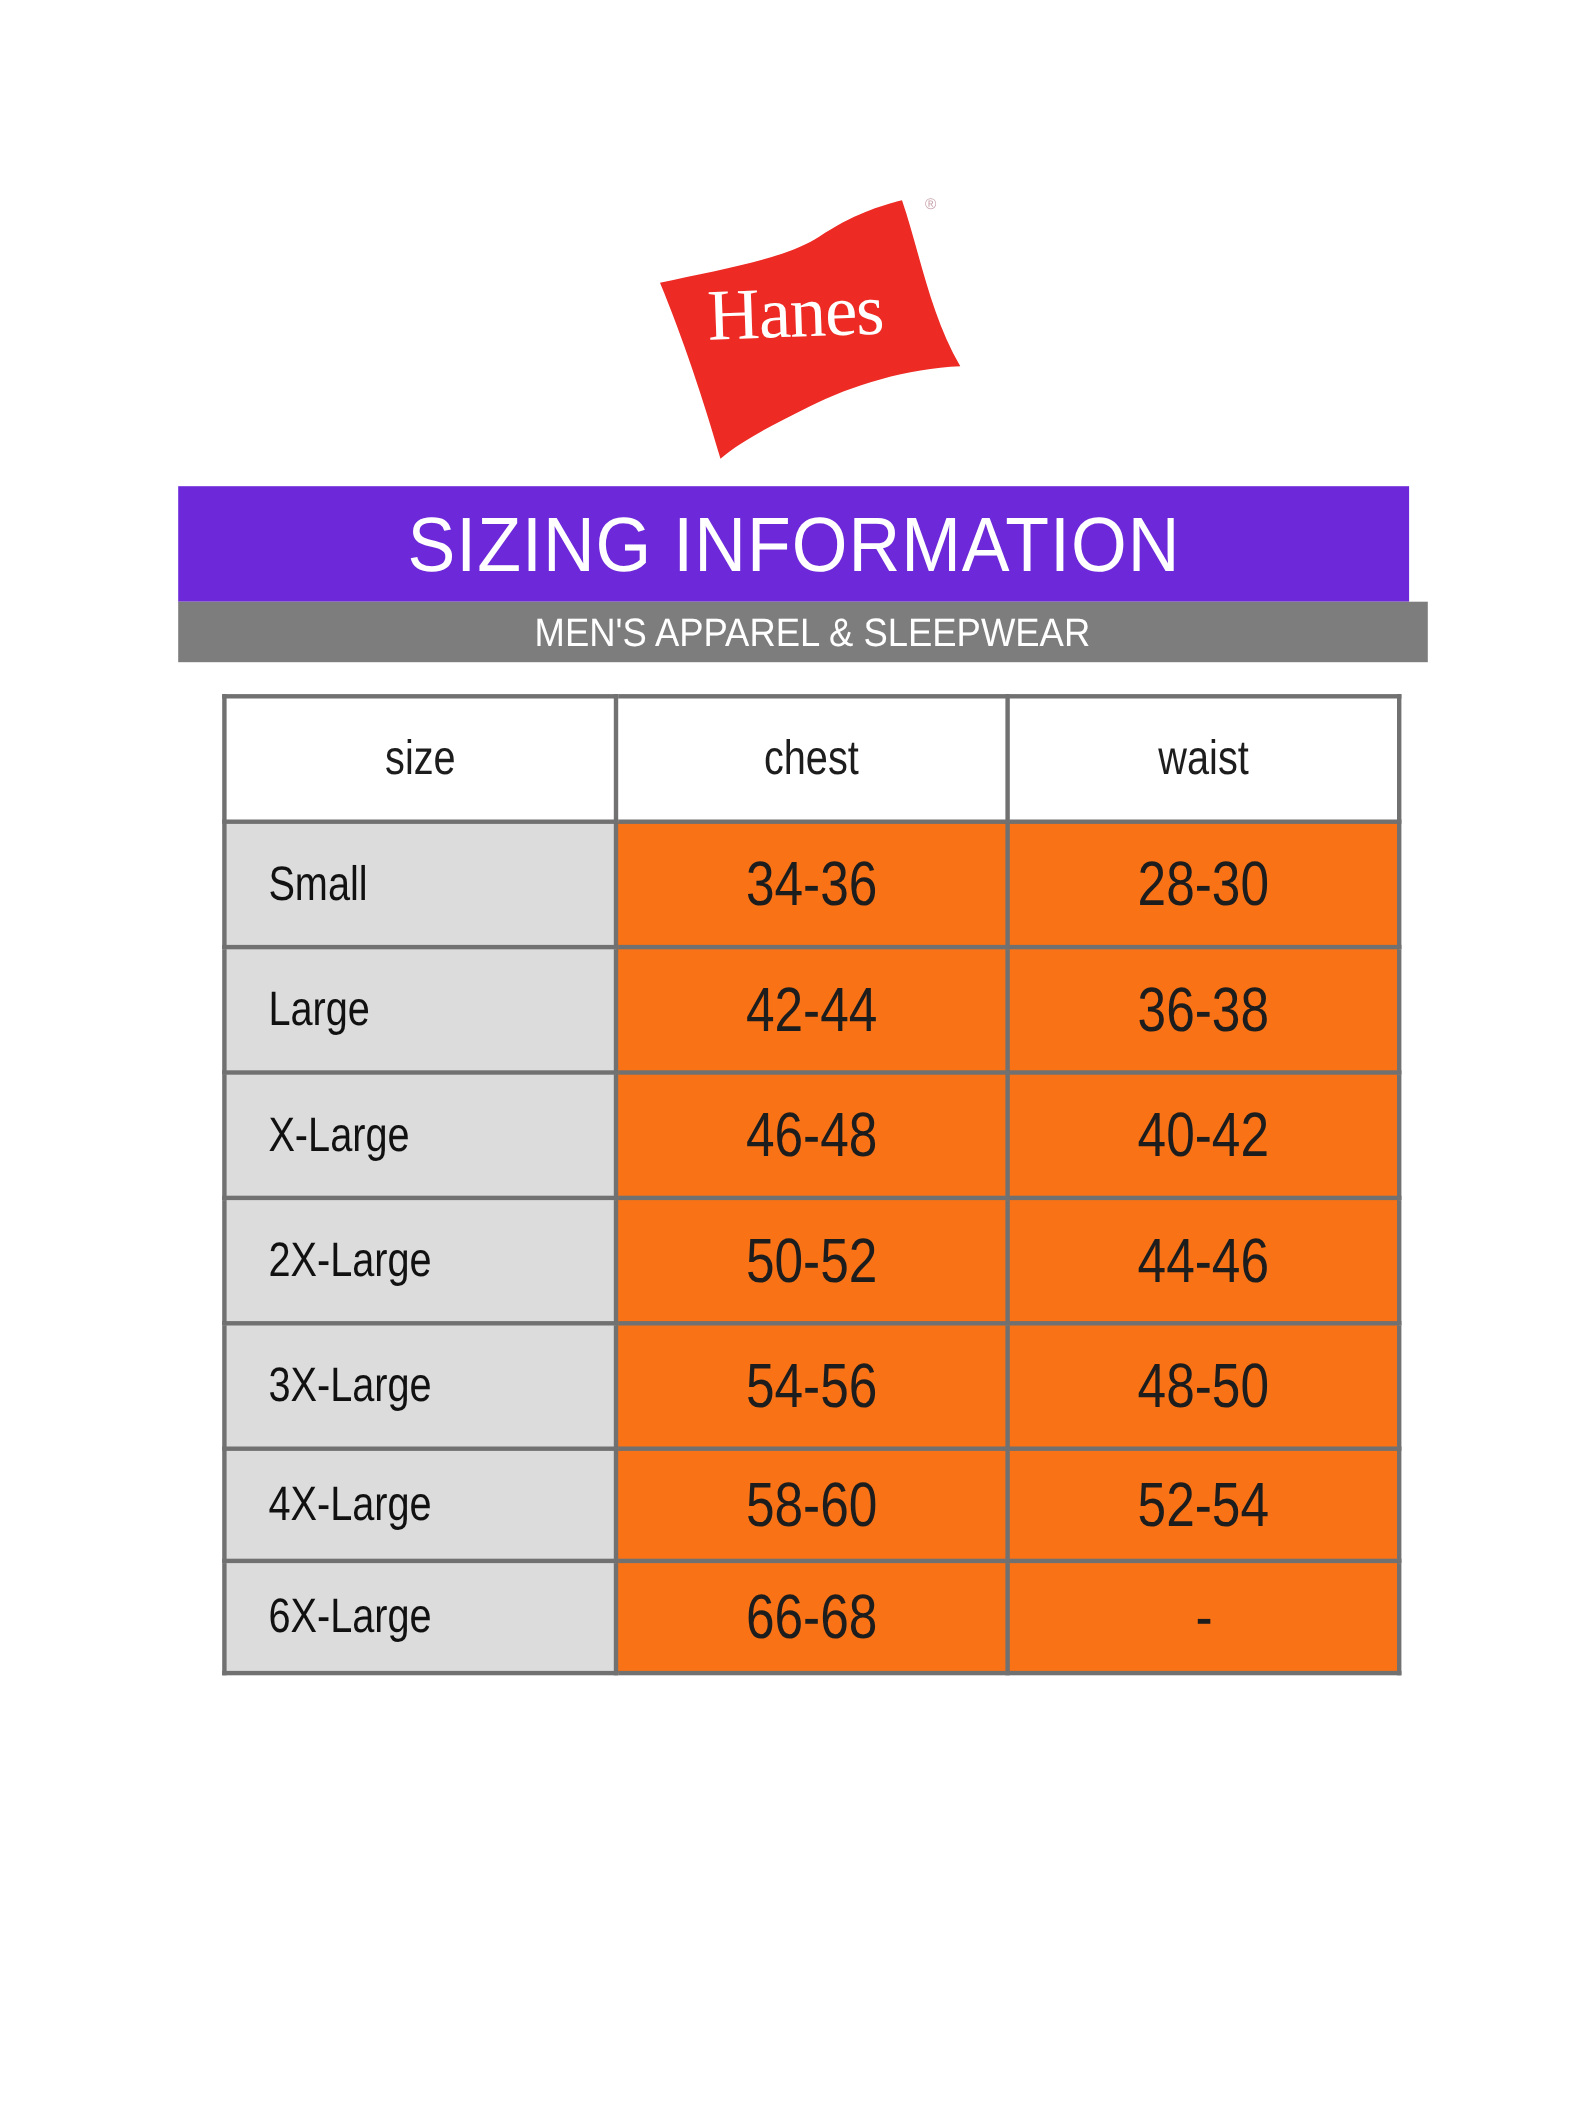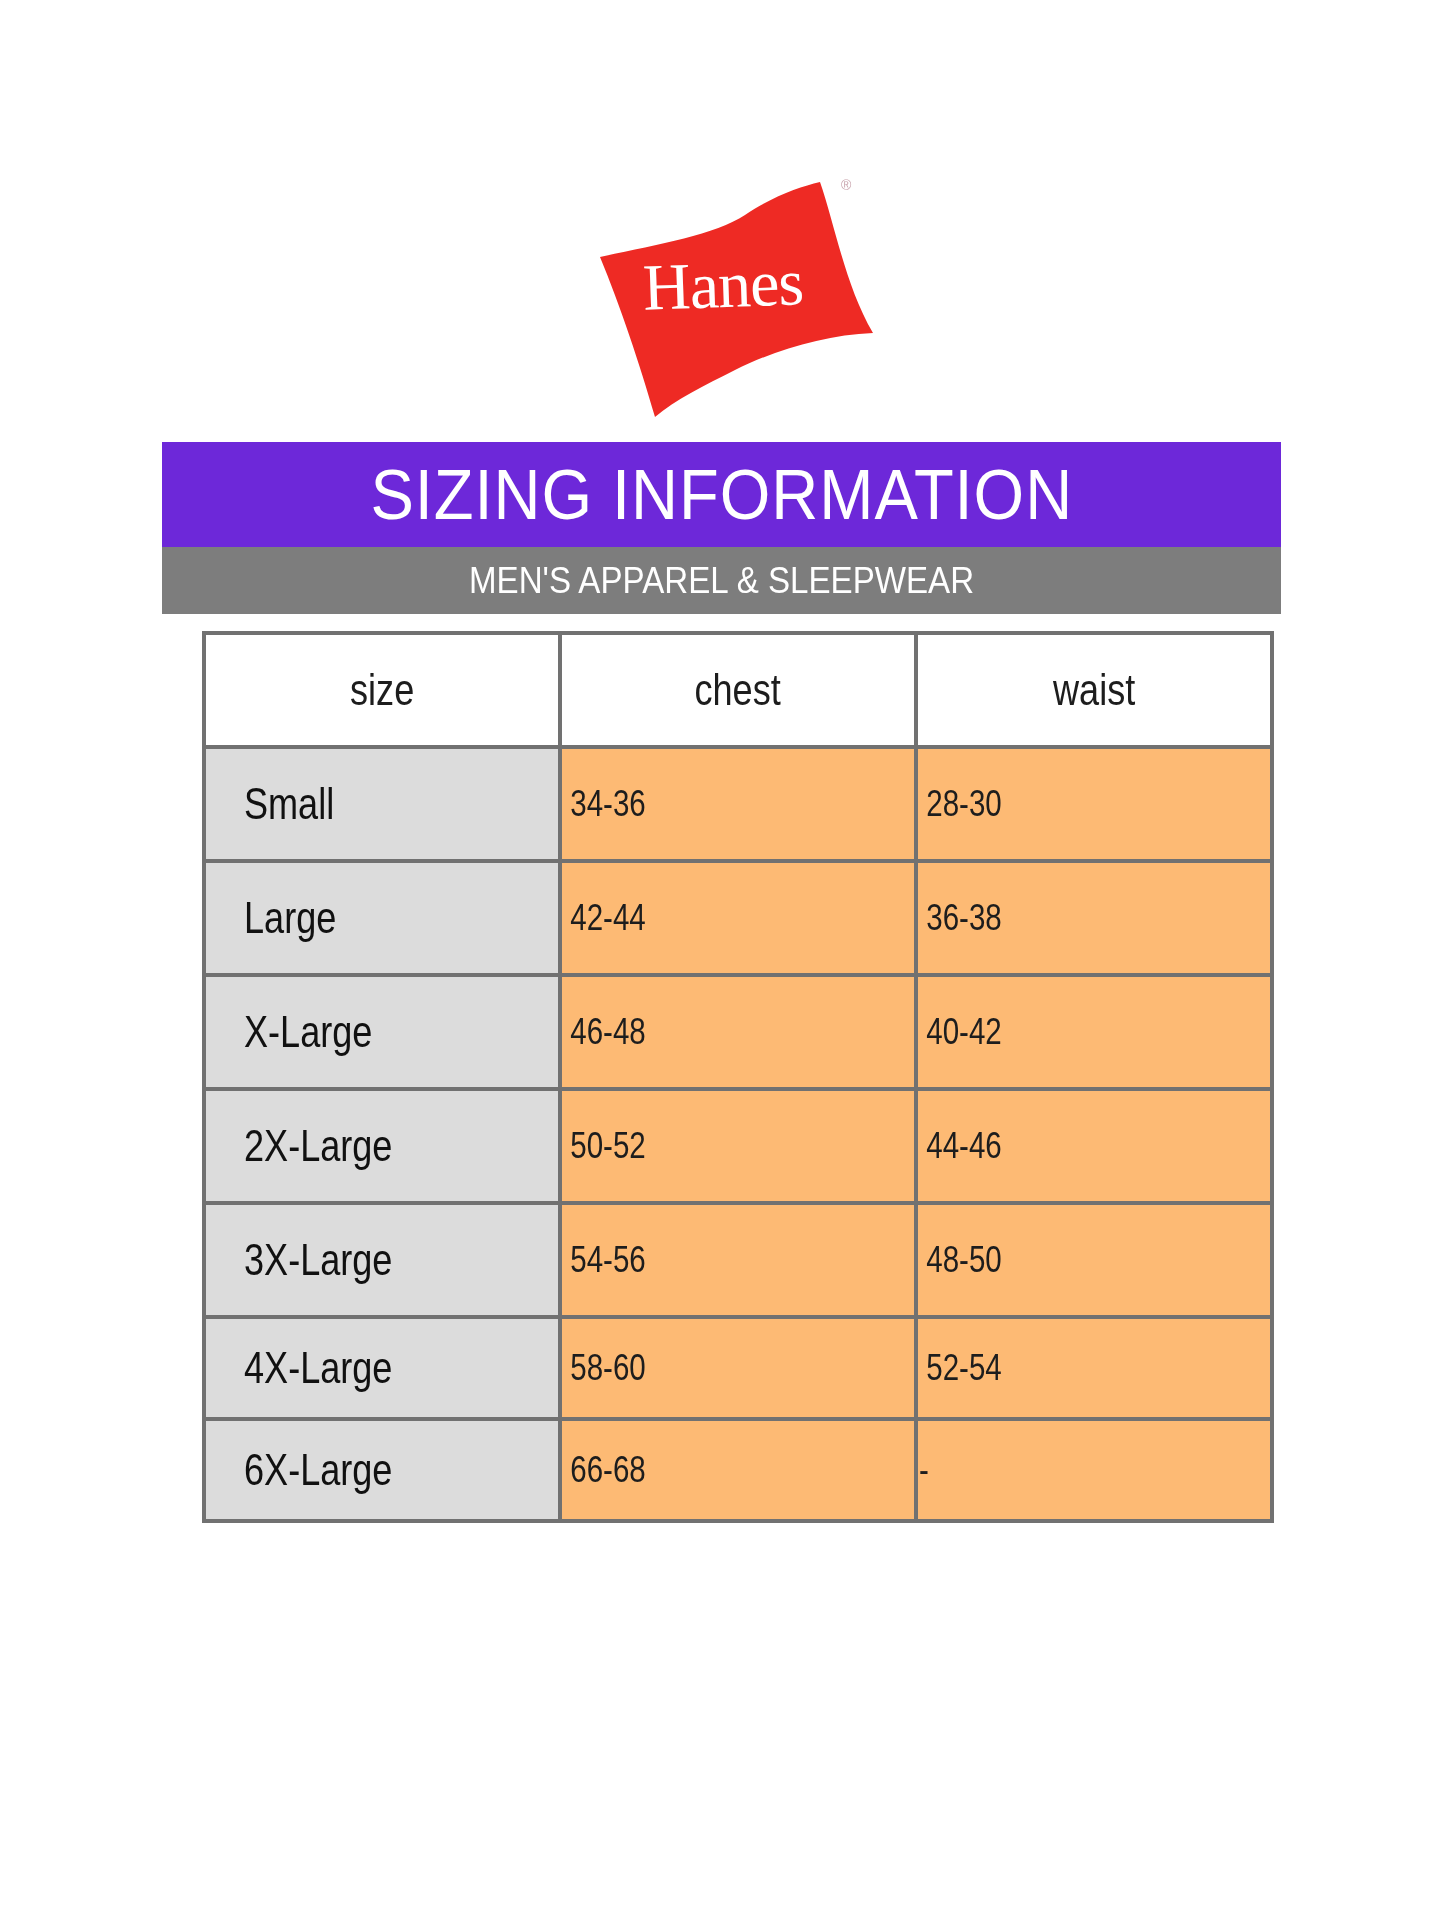--- a/index.html
+++ b/index.html
@@ -10,38 +10,38 @@
   .logo svg { position: absolute; left: 0; top: 0; }
   .logo-text { position: absolute; left: 48px; top: 72px; font-family: "Liberation Serif", serif;
                font-size: 66px; color: #ffffff; letter-spacing: -1px; transform: rotate(-2deg);
                white-space: nowrap; }
   .logo-reg { position: absolute; left: 246px; top: 2px; font-size: 14px; color: #c9a4ad; }
 
   .banner-red { position: absolute; left: 162px; top: 442px; width: 1119px; height: 105px;
                 background: #6d28d9; display: flex; align-items: center; justify-content: center; }
   .banner-red span { color: #ffffff; font-size: 70px; letter-spacing: 1px;
                      display: inline-block; transform: scaleX(0.93); white-space: nowrap; }
-  .banner-gray { position: absolute; left: 162px; top: 547px; width: 1119px; height: 67px;
-                 background: #7d7d7d; display: flex; align-items: center; justify-content: center; }
+  .banner-gray { position: absolute; left: 162px; top: 547px; width: 1119px; height: 55px;
+                 background: #7d7d7d; display: flex; align-items: center; justify-content: center; padding-left: 17px; }
   .banner-gray span { color: #ffffff; font-size: 36px; display: inline-block;
                       transform: scaleX(0.92); white-space: nowrap; }
 
   table.size-table { position: absolute; left: 186px; top: 631px; width: 1068px;
                      border-collapse: collapse; table-layout: fixed; margin-left: 16px; }
   .size-table td, .size-table th { border: 4px solid #717171; padding: 0; }
   .size-table col { width: 356px; }
   .size-table th { height: 110px; background: #ffffff; font-weight: normal; color: #1d1d1d;
                    font-size: 44px; text-align: center; }
   .size-table th span, .size-table td span { display: inline-block; transform: scaleX(0.82); }
   .size-table tr.r-tall td { height: 110px; }
   .size-table tr.r-short td { height: 98px; }
   .size-table td.size-cell { background: #dcdcdc; color: #111111; font-weight: normal;
                              font-size: 44px; text-align: left; padding-left: 38px; }
   .size-table td.size-cell span { transform-origin: left center; transform: scaleX(0.82); }
-  .size-table td.val-cell { background: #fdba74; color: #1d1d1d; font-size: 36px; }
+  .size-table td.val-cell { background: #f97316; color: #1d1d1d; font-size: 57px; text-align: center; }
 </style>
 </head>
 <body>
 
 <div class="logo">
   <svg width="290" height="250" viewBox="0 0 290 250">
     <path d="M5,82 C60,70 120,60 150,40 C180,20 205,12 225,7 C240,50 250,110 278,158
              C230,160 180,175 140,195 C110,210 80,225 60,242 C45,190 25,130 5,82 Z" fill="#ee2a24"></path>
   </svg>
   <span class="logo-text">Hanes</span>

